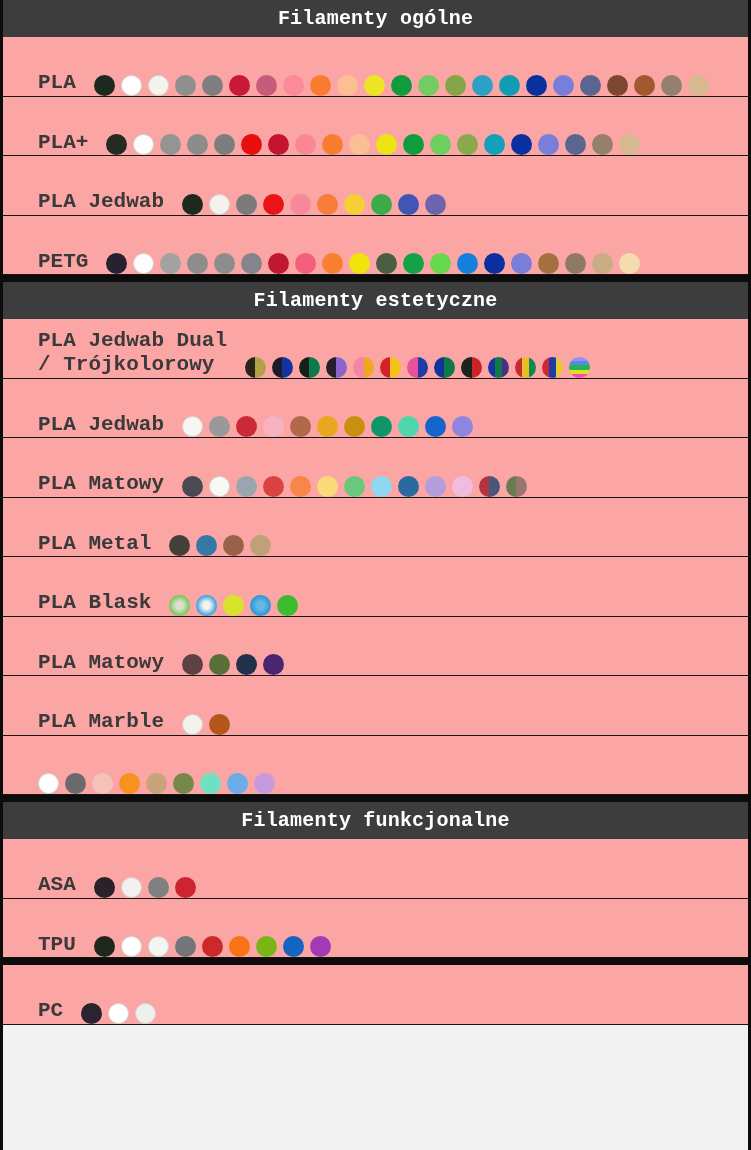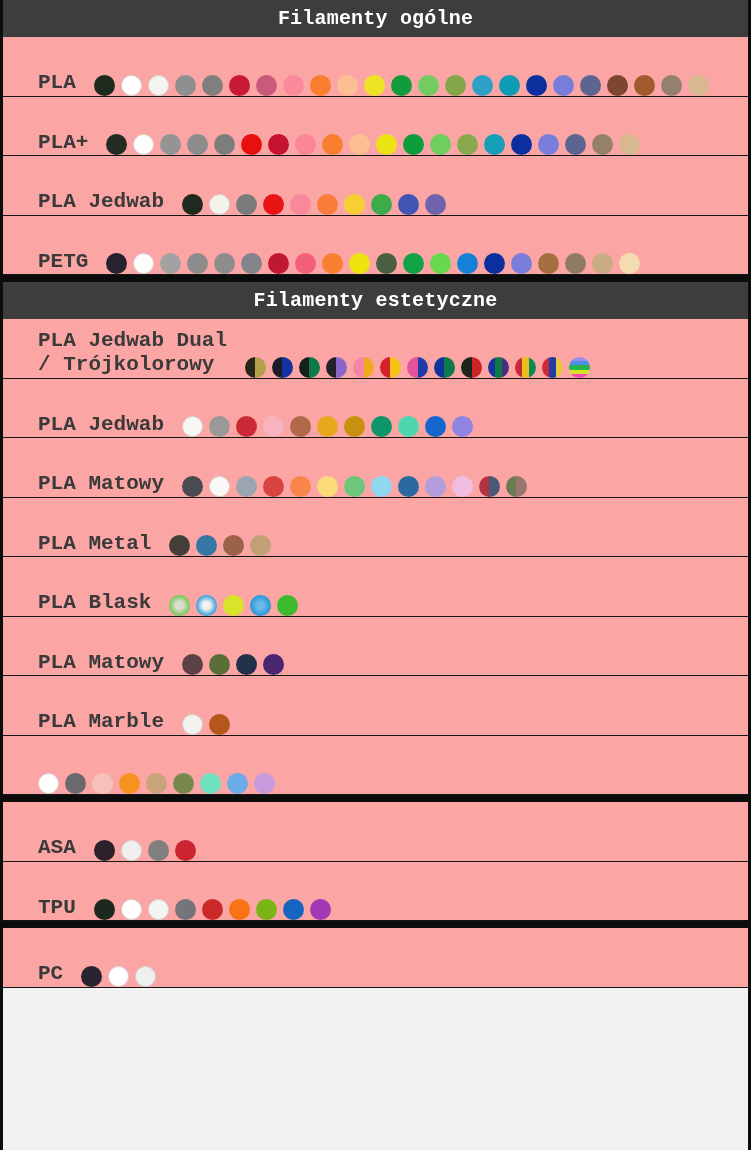--- a/index.html
+++ b/index.html
@@ -239,20 +239,23 @@
         <span class="swatch" style="background: rgb(245, 194, 186);"></span>
         <span class="swatch" style="background: rgb(248, 146, 30);"></span>
         <span class="swatch" style="background: rgb(201, 163, 121);"></span>
         <span class="swatch" style="background: rgb(119, 137, 74);"></span>
         <span class="swatch" style="background: rgb(111, 224, 192);"></span>
         <span class="swatch" style="background: rgb(106, 171, 232);"></span>
         <span class="swatch" style="background: rgb(199, 154, 221);"></span>
       </div>
     </div>
     <div class="strip"></div>
+    <div class="section-header">
+      <span>Filamenty funkcjonalne</span>
+    </div>
     <div class="row">
       <div class="label">ASA</div>
       <div class="swatches">
         <span class="swatch" style="background: rgb(42, 34, 40);"></span>
         <span class="swatch" style="background: rgb(240, 240, 238); border: 1px solid rgb(213, 213, 211);"></span>
         <span class="swatch" style="background: rgb(128, 128, 128);"></span>
         <span class="swatch" style="background: rgb(204, 36, 48);"></span>
       </div>
     </div>
     <div class="row">

